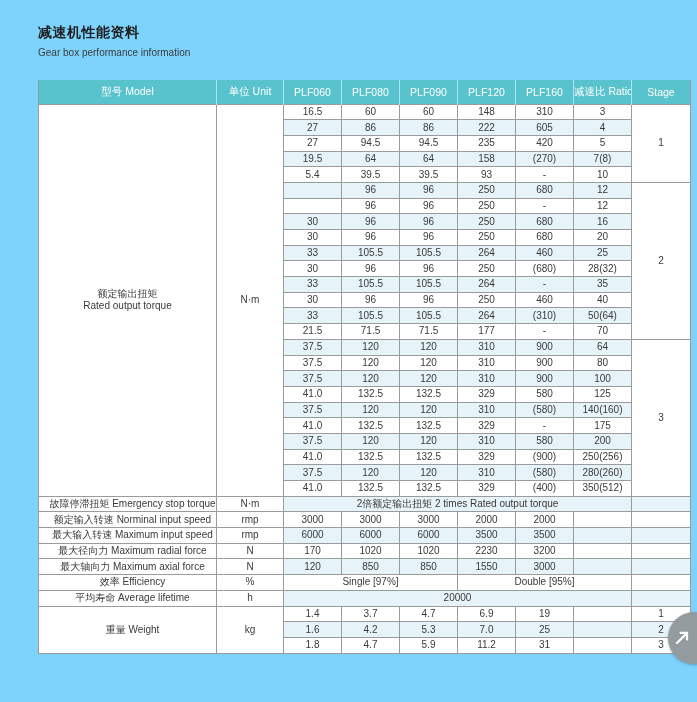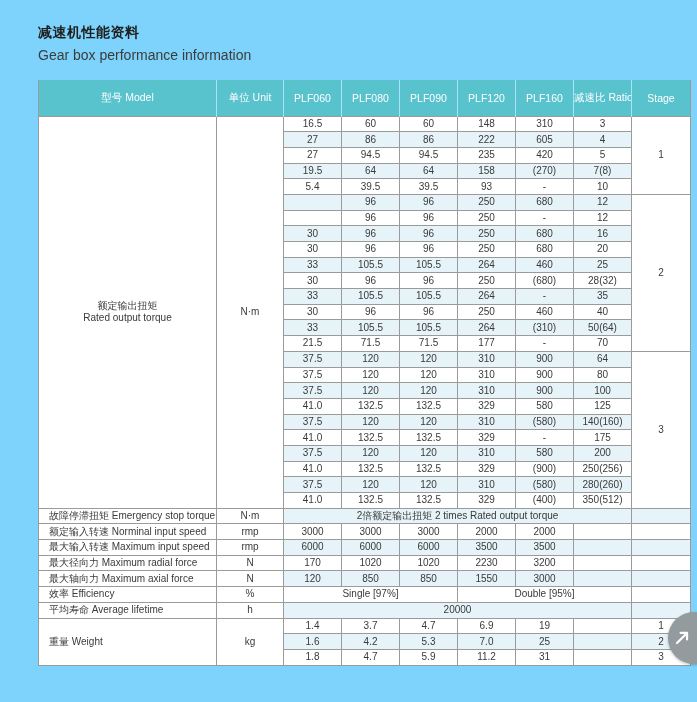--- a/index.html
+++ b/index.html
@@ -7,59 +7,59 @@
   body { font-family: "Liberation Sans", "DejaVu Sans", sans-serif; color: #3a3a3a; }
   .page {
     position: relative;
     width: 697px;
     height: 702px;
     background: #7dd3fc;
     overflow: hidden;
   }
   .titles { position: absolute; left: 38px; top: 24px; }
   .title-cn { font-size: 14px; font-weight: bold; color: #1f1f1f; letter-spacing: 0.5px; }
-  .title-en { font-size: 14px; color: #3c3c3c; margin-top: 5px; }
+  .title-en { font-size: 10px; color: #3c3c3c; margin-top: 5px; }
 
   table.perf {
     position: absolute;
     left: 38px;
     top: 80px;
     width: 652px;
     border-collapse: collapse;
     table-layout: fixed;
     font-size: 10px;
     border-left: 1px solid #9b9b9b;
     border-right: 1px solid #9b9b9b;
     border-bottom: 1px solid #7d7d7d;
   }
   table.perf th {
     background: #58c3cd;
     color: #ffffff;
     font-weight: normal;
     font-size: 10.5px;
-    height: 36px;
+    height: 24px;
     text-align: center;
     border-left: 1px solid rgba(255,255,255,0.35);
     overflow: hidden;
     white-space: nowrap;
   }
   table.perf th:first-child { border-left: none; }
   table.perf td {
     height: 15.7px;
     line-height: 12px;
     border: 1px solid #9b9b9b;
     text-align: center;
     vertical-align: middle;
     overflow: hidden;
     white-space: nowrap;
     background: #ffffff;
   }
   tr.alt td.val { background: #e6f3f8; }
   td.lab { background: #ffffff; text-align: center; }
-  td.lab.left { text-align: left; padding-left: 10px; }
+  td.lab.left { text-align: center; padding-left: 10px; }
   td.torque-label { text-align: left; line-height: 15px; background: #ffffff; }
   td.stage-merged { border: 1px solid #9b9b9b; }
   td.band-w { background: repeating-linear-gradient(to bottom, #ffffff 0px, #ffffff 16.7px, #e6f3f8 16.7px, #e6f3f8 33.4px); }
   td.band-b { background: repeating-linear-gradient(to bottom, #e6f3f8 0px, #e6f3f8 16.7px, #ffffff 16.7px, #ffffff 33.4px); }
 
   .fab {
     position: absolute;
     left: 668px;
     top: 612px;
     width: 52px;

